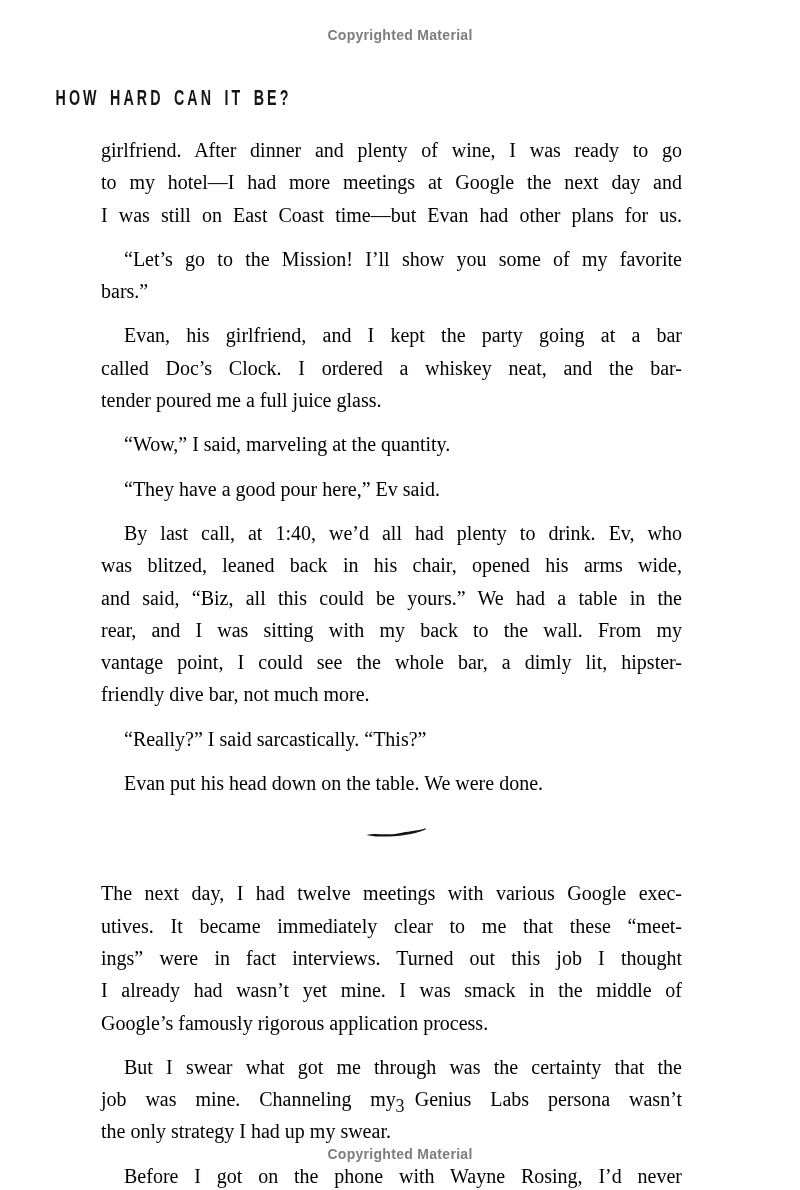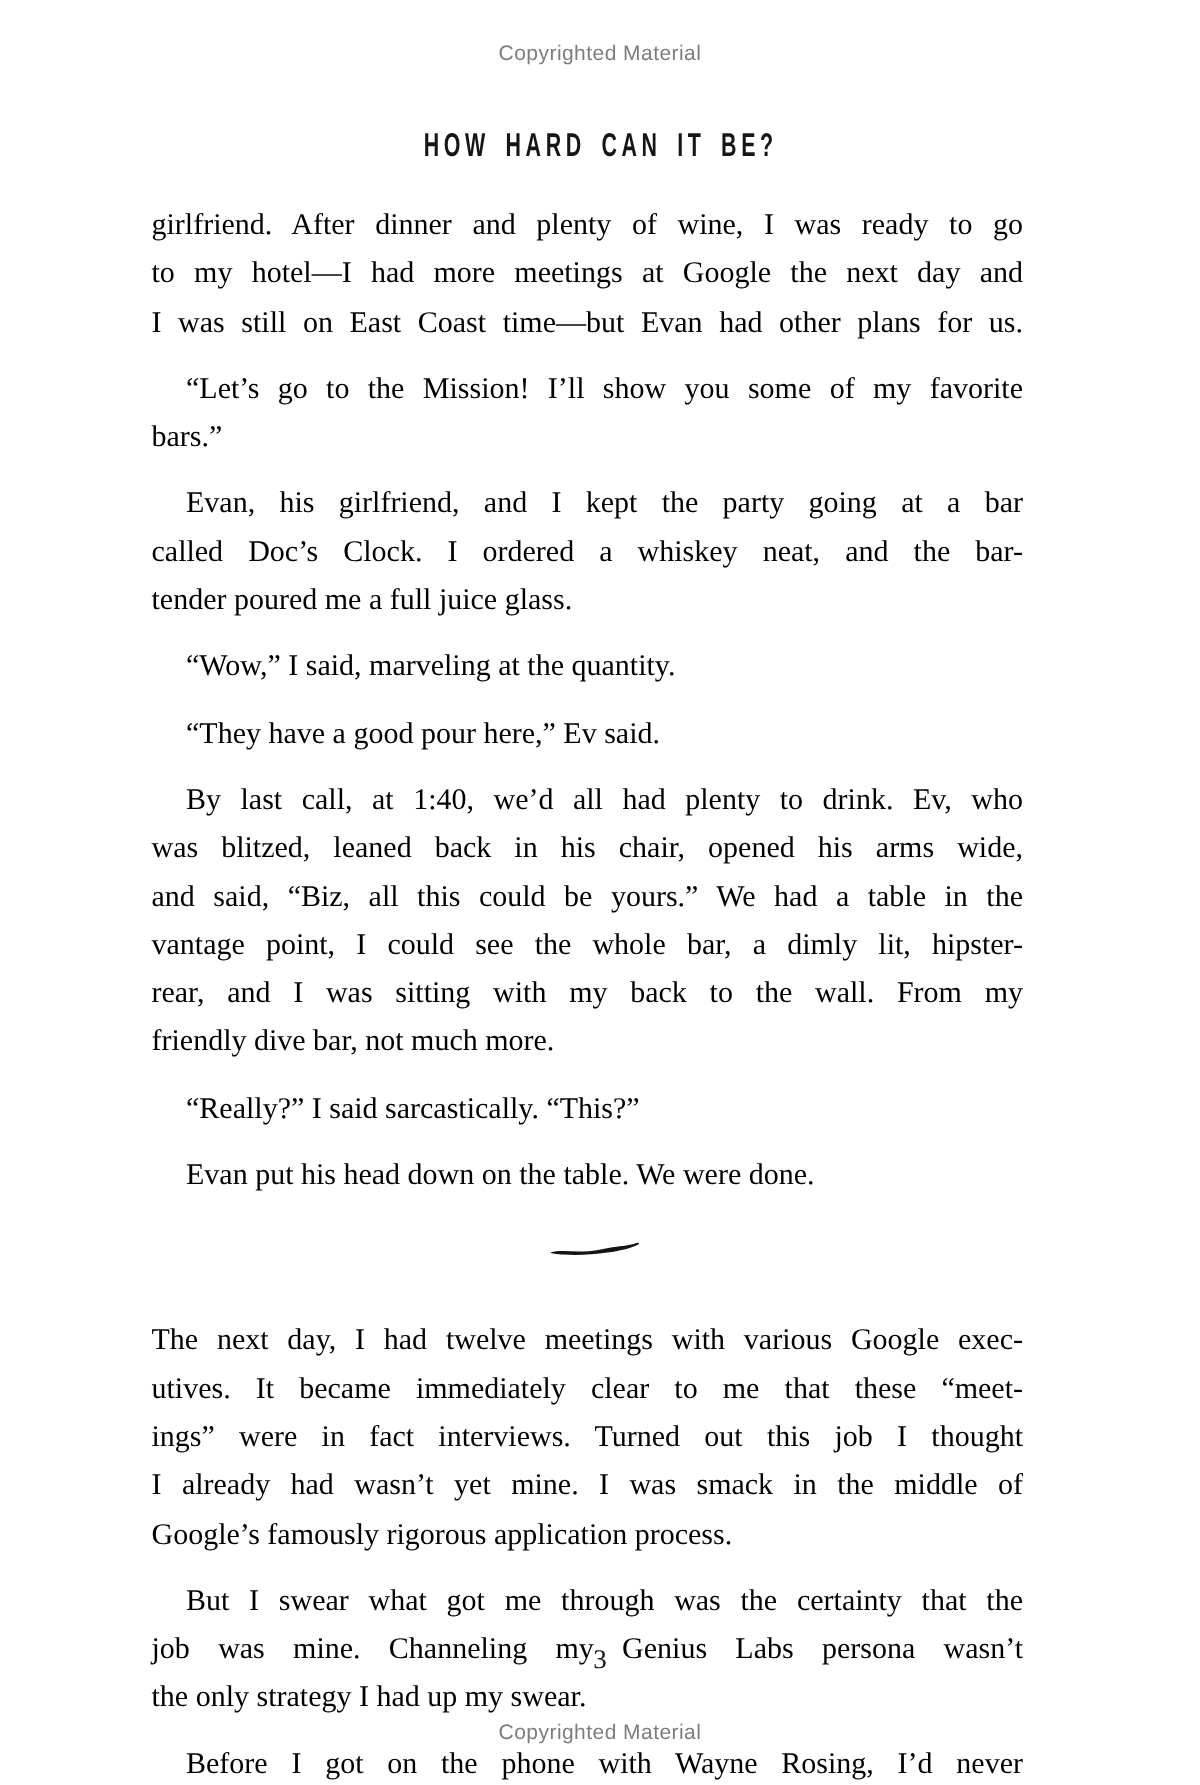--- a/index.html
+++ b/index.html
@@ -10,32 +10,31 @@
     margin: 0 auto;
     background: #ffffff;
     overflow: hidden;
     font-family: "Liberation Serif", serif;
   }
   .notice {
     position: absolute;
     left: 0; right: 0;
     text-align: center;
     font-family: "Liberation Sans", sans-serif;
-    font-weight: normal;
+    font-weight: bold;
     font-size: 14px;
     letter-spacing: 0.3px;
     color: #7d7d7d;
   }
   .notice.top { top: 27px; }
   .notice.bottom { top: 1146px; }
   .header-wrap {
     position: absolute;
     top: 85px;
     left: 0; right: 0;
-    text-align: center;
   }
   .header-text {
     display: inline-block;
     font-family: "Liberation Sans", sans-serif;
     font-weight: bold;
     font-size: 21px;
     letter-spacing: 4.5px;
     word-spacing: 5px;
     color: #151515;
     transform: scale(0.68, 1.05);
@@ -105,22 +104,22 @@
         <div class="para">
           <div class="line indent">“Wow,” I said, marveling at the quantity.</div>
         </div>
         <div class="para">
           <div class="line indent">“They have a good pour here,” Ev said.</div>
         </div>
         <div class="para">
           <div class="line jfull indent">By last call, at 1:40, we’d all had plenty to drink. Ev, who</div>
           <div class="line jfull">was blitzed, leaned back in his chair, opened his arms wide,</div>
           <div class="line jfull">and said, “Biz, all this could be yours.” We had a table in the</div>
+          <div class="line jfull">rear, and I was sitting with my back to the wall. From my</div>
           <div class="line jfull">vantage point, I could see the whole bar, a dimly lit, hipster-</div>
-          <div class="line jfull">rear, and I was sitting with my back to the wall. From my</div>
           <div class="line">friendly dive bar, not much more.</div>
         </div>
         <div class="para">
           <div class="line indent">“Really?” I said sarcastically. “This?”</div>
         </div>
         <div class="para">
           <div class="line indent">Evan put his head down on the table. We were done.</div>
         </div>
       </div>
 

